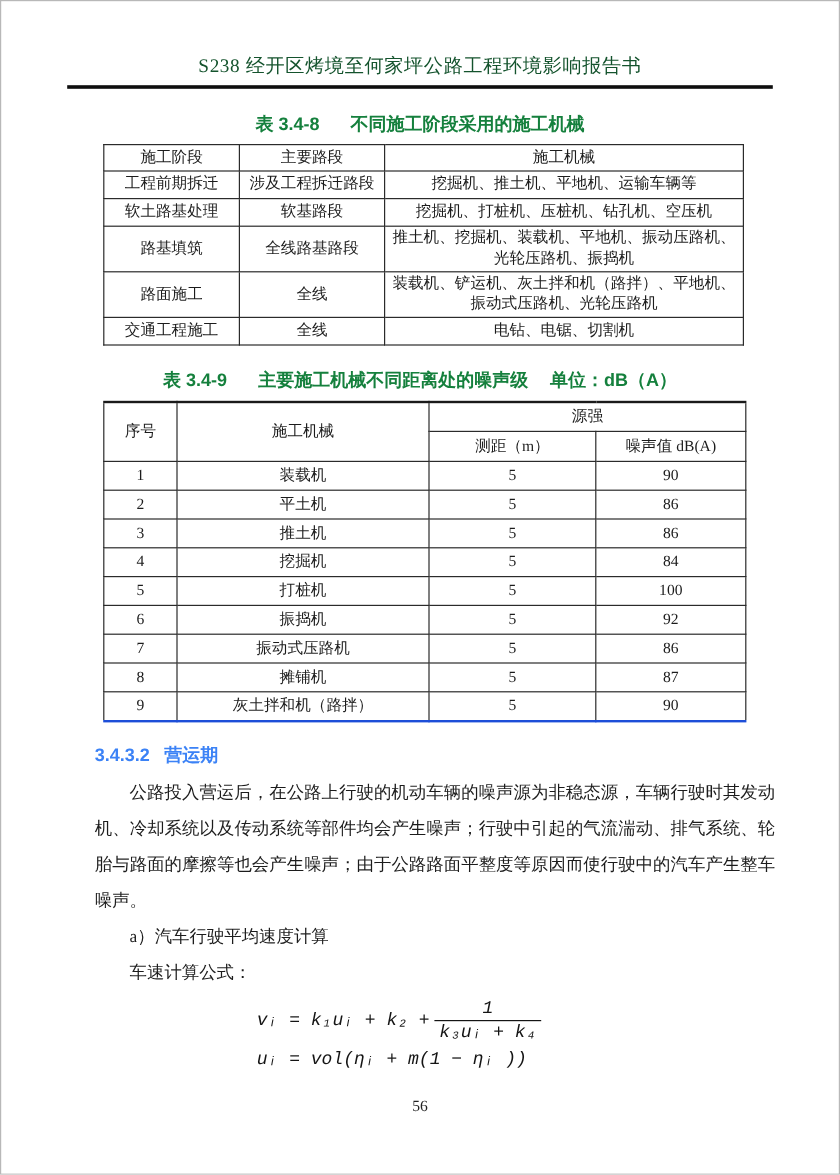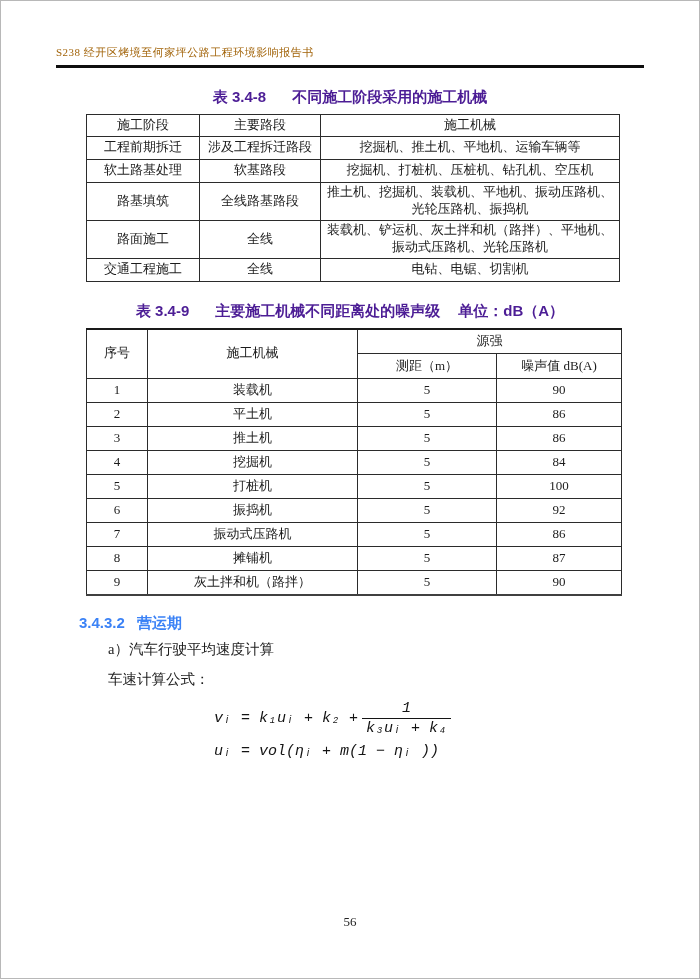--- a/index.html
+++ b/index.html
@@ -8,38 +8,38 @@
     background:#ffffff;
     border:1px solid #b8b8b8;
     box-sizing:border-box;
     position:relative;
     font-family:"Liberation Serif", serif;
     color:#1c1c1c;
     overflow:hidden;
   }
   .doc-header {
     margin:44px 55px 0 55px;
-    text-align:left;
-    font-size:11px;
+    text-align:center;
+    font-size:16px;
     letter-spacing:0.5px;
-    color:#a16207;
+    color:#14532d;
   }
   .header-rule {
     margin:5px 55px 0 55px;
     height:2.5px;
     background:#0e0e0e;
   }
   .content { padding:0 55px; }
 
   .tbl-title {
     text-align:center;
     font-family:"Liberation Sans", sans-serif;
     font-weight:bold;
     font-size:15px;
-    color:#4c1d95;
+    color:#15803d;
   }
   .tbl-title .gap { display:inline-block; width:26px; }
   .tbl-title .gap-sm { display:inline-block; width:18px; }
   .title-348 { margin-top:20px; }
   .title-349 { margin-top:20px; }
 
   table { border-collapse:collapse; table-layout:fixed; }
   .t348 {
     margin:7px 12px 0 30px;
     width:533px;
@@ -55,21 +55,21 @@
   }
   .t348 .hrow { height:22px; }
   .t348 .r-single { height:23px; }
   .t348 .r-double { height:38px; }
 
   .t349 {
     margin:7px 0 0 30px;
     width:535px;
     font-size:13px;
     border-top:2px solid #1a1a1a;
-    border-bottom:2px solid #404040;
+    border-bottom:2px solid #1d4ed8;
   }
   .t349 th, .t349 td {
     border:1px solid #2b2b2b;
     text-align:center;
     vertical-align:middle;
     padding:1px 4px;
     font-weight:normal;
     line-height:1.3;
   }
   .t349 .hrow { height:25px; }
@@ -261,20 +261,21 @@
         <td>5</td>
         <td>90</td>
       </tr>
     </tbody>
       </table>
 
     <div class="sec-heading">
       <span class="sec-no">3.4.3.2</span><span>营运期</span>
     </div>
 
+    <p class="body-para">公路投入营运后，在公路上行驶的机动车辆的噪声源为非稳态源，车辆行驶时其发动机、冷却系统以及传动系统等部件均会产生噪声；行驶中引起的气流湍动、排气系统、轮胎与路面的摩擦等也会产生噪声；由于公路路面平整度等原因而使行驶中的汽车产生整车噪声。</p>
 
     <p class="body-line">a）汽车行驶平均速度计算</p>
 
     <p class="body-line">车速计算公式：</p>
 
     <div class="formula-block">
       <div class="formula-line">
         <span>vᵢ = k₁uᵢ + k₂ +</span><span class="frac"><span class="num">1</span><span class="den">k₃uᵢ + k₄</span></span>
       </div>
       <div class="formula-line">uᵢ = vol(ηᵢ + m(1 − ηᵢ ))</div>

